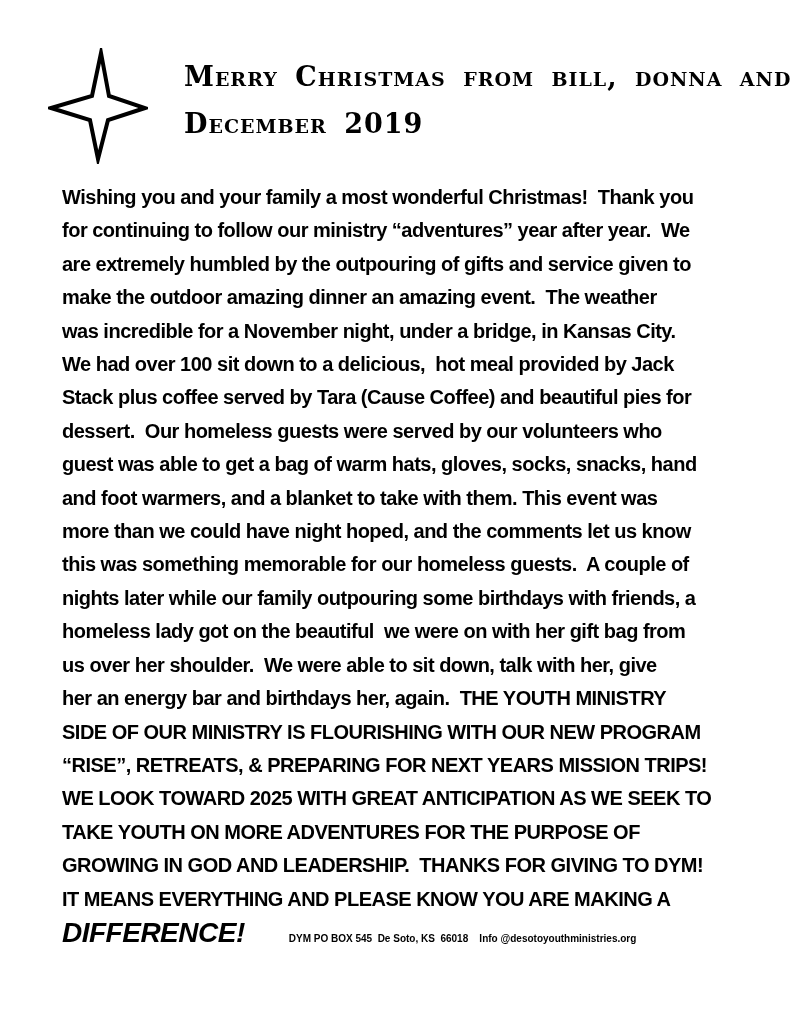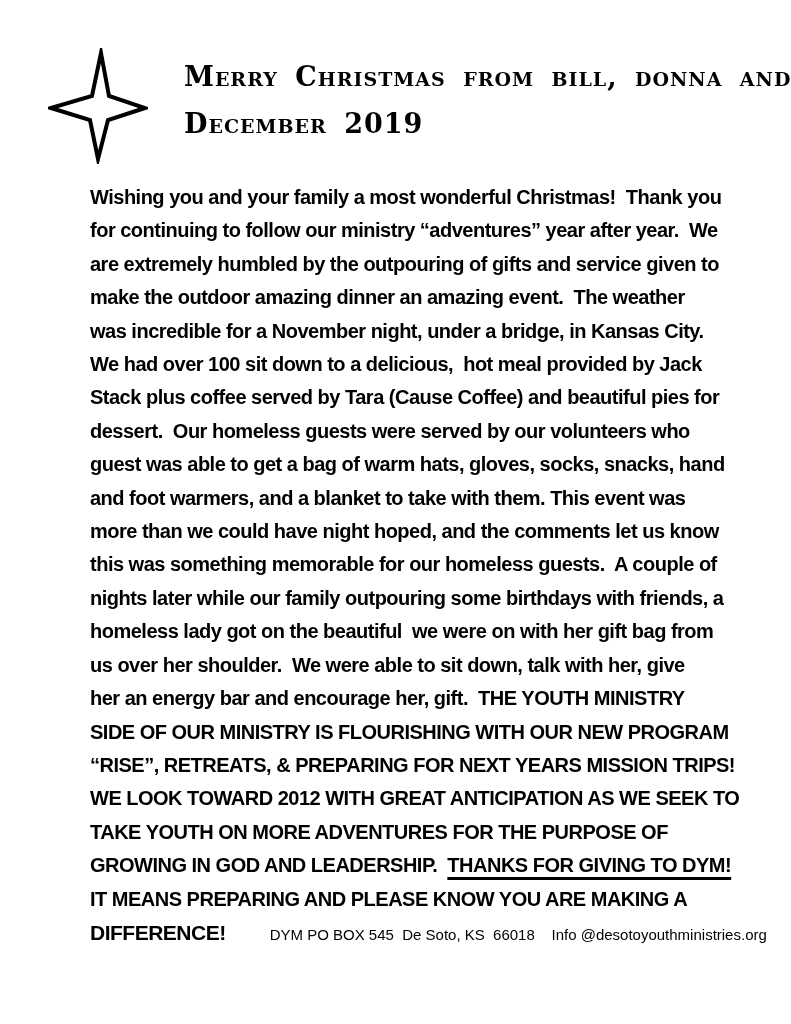--- a/index.html
+++ b/index.html
@@ -52,41 +52,40 @@
   .title-line.date {
     margin-top: 17px;
   }
 
   
   .letter-body {
     position: absolute;
     left: 62px;
     top: 181px;
     width: 700px;
-    margin-left: 28px;
   }
   .line {
     font-family: "Liberation Sans", sans-serif;
     font-weight: bold;
     font-size: 20px;
     line-height: 33.4px;
     letter-spacing: -0.5px;
     white-space: pre;
   }
   .underlined {
-    text-decoration: underline;
     text-decoration-thickness: 2.5px;
     text-underline-offset: 5px;
   }
   .closing-word {
-    font-size: 21px;
+    font-size: 28px;
+    font-style: italic;
   }
   .contact-footer {
-    font-weight: normal;
-    font-size: 15px;
+    font-weight: bold;
+    font-size: 10px;
     letter-spacing: 0;
     padding-left: 44px;
   }
 </style>
 </head>
 <body>
 
 <div class="page">
 
   <div class="header">
@@ -110,26 +109,26 @@
     <div class="line">We had over 100 sit down to a delicious,  hot meal provided by Jack</div>
     <div class="line">Stack plus coffee served by Tara (Cause Coffee) and beautiful pies for</div>
     <div class="line">dessert.  Our homeless guests were served by our volunteers who</div>
     <div class="line">guest was able to get a bag of warm hats, gloves, socks, snacks, hand</div>
     <div class="line">and foot warmers, and a blanket to take with them. This event was</div>
     <div class="line">more than we could have night hoped, and the comments let us know</div>
     <div class="line">this was something memorable for our homeless guests.  A couple of</div>
     <div class="line">nights later while our family outpouring some birthdays with friends, a</div>
     <div class="line">homeless lady got on the beautiful  we were on with her gift bag from</div>
     <div class="line">us over her shoulder.  We were able to sit down, talk with her, give</div>
-    <div class="line">her an energy bar and encourage her, gift.  THE YOUTH MINISTRY</div>
+    <div class="line">her an energy bar and birthdays her, again.  THE YOUTH MINISTRY</div>
     <div class="line">SIDE OF OUR MINISTRY IS FLOURISHING WITH OUR NEW PROGRAM</div>
     <div class="line">“RISE”, RETREATS, &amp; PREPARING FOR NEXT YEARS MISSION TRIPS!</div>
-    <div class="line">WE LOOK TOWARD 2012 WITH GREAT ANTICIPATION AS WE SEEK TO</div>
+    <div class="line">WE LOOK TOWARD 2025 WITH GREAT ANTICIPATION AS WE SEEK TO</div>
     <div class="line">TAKE YOUTH ON MORE ADVENTURES FOR THE PURPOSE OF</div>
 
     <div class="line"><span>GROWING IN GOD AND LEADERSHIP.  </span><span class="underlined">THANKS FOR GIVING TO DYM!</span></div>
 
-    <div class="line">IT MEANS PREPARING AND PLEASE KNOW YOU ARE MAKING A</div>
+    <div class="line">IT MEANS EVERYTHING AND PLEASE KNOW YOU ARE MAKING A</div>
 
     <div class="line"><span class="closing-word">DIFFERENCE!</span><span class="contact-footer">DYM PO BOX 545  De Soto, KS  66018    Info @desotoyouthministries.org</span></div>
   </div>
 
 </div>
 
 </body></html>

